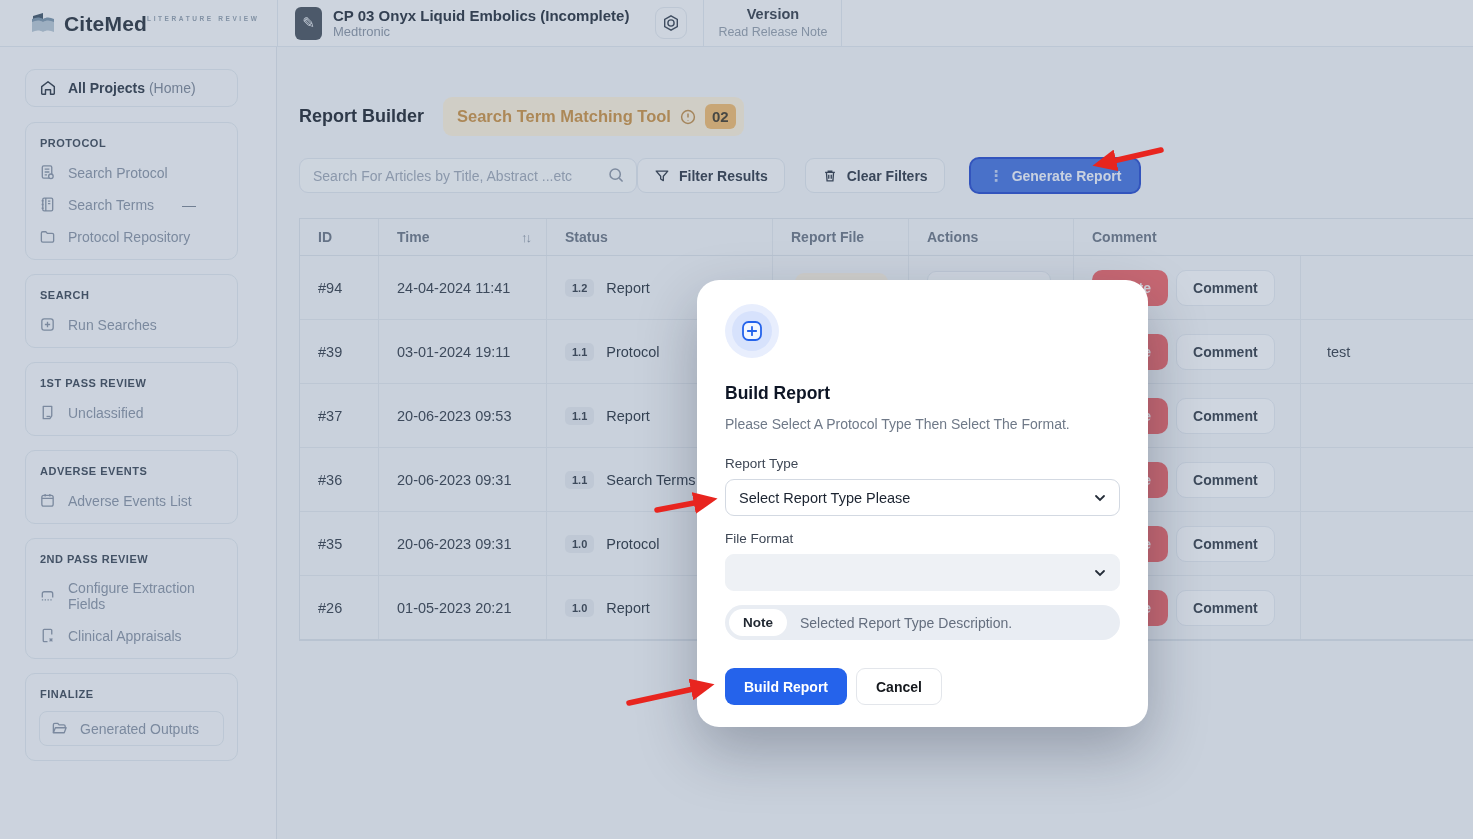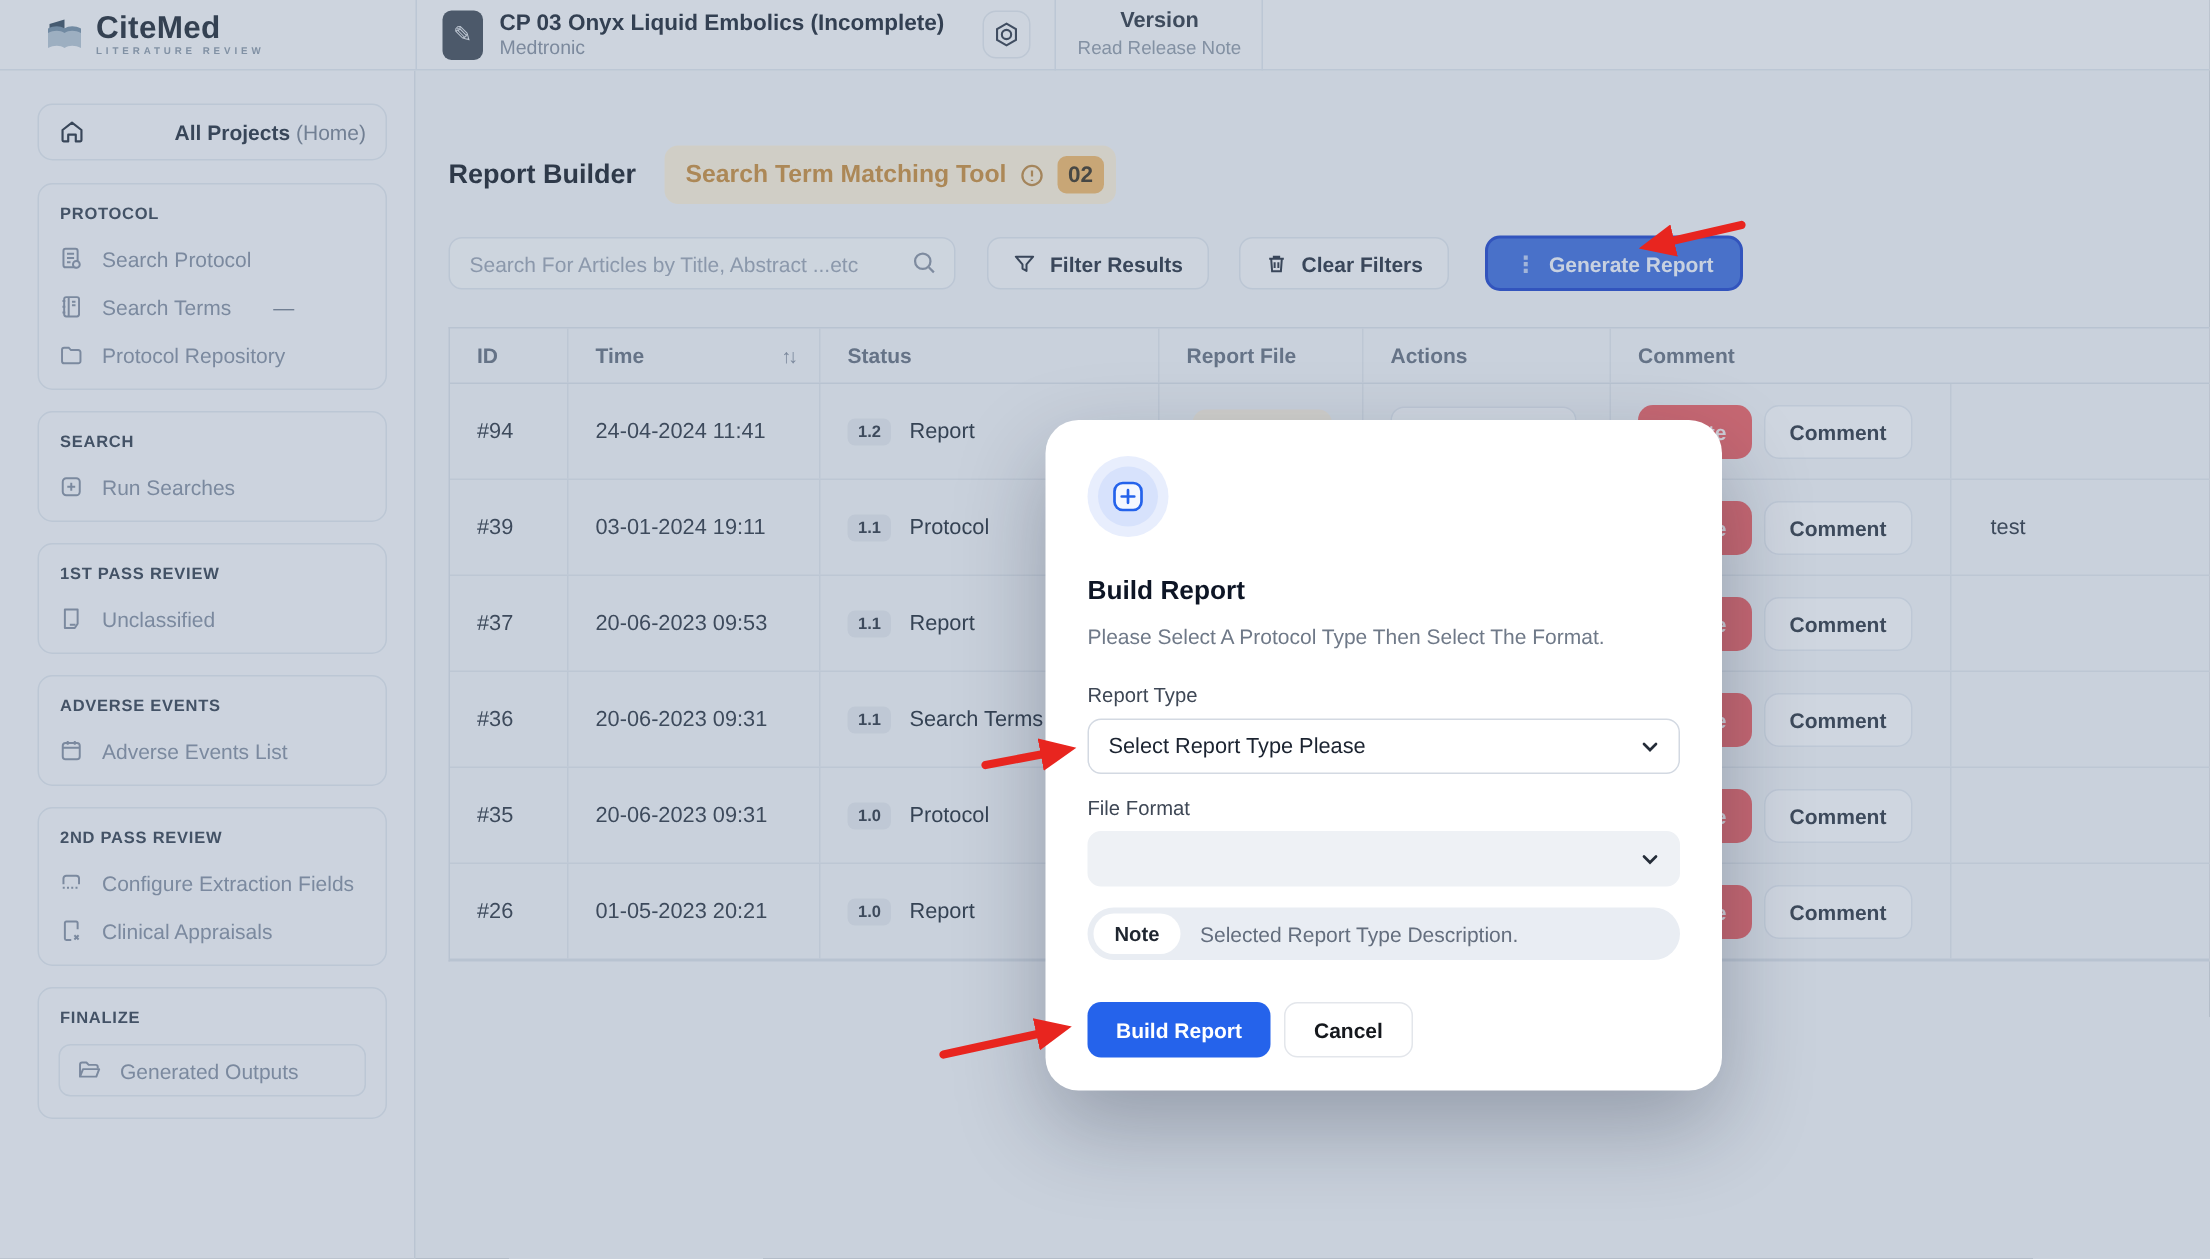--- a/index.html
+++ b/index.html
@@ -2,39 +2,39 @@
 <html><head>
 <meta charset="utf-8">
 <style>
   html,body{margin:0;padding:0;background:#9aa3b2;}
   *{box-sizing:border-box;font-family:"Liberation Sans","DejaVu Sans",sans-serif;}
   .app{position:relative;width:1473px;height:839px;background:#f3f6fa;overflow:hidden;}
 
   
   .topbar{position:absolute;left:0;top:0;width:100%;height:47px;background:#f8fafc;border-bottom:1px solid #e2e8f0;display:flex;align-items:center;z-index:1;}
   .logo-zone{width:277px;height:100%;display:flex;align-items:center;padding-left:30px;flex:0 0 auto;}
-  .logo-text{display:flex;flex-direction:column;line-height:1;margin-left:6px;}
+  .logo-text{display:flex;line-height:1;margin-left:6px;}
   .logo-title{font-size:21px;font-weight:800;color:#2d3642;letter-spacing:.2px;}
   .logo-sub{font-size:6.5px;letter-spacing:2.6px;color:#93a0af;margin-top:3px;font-weight:600;}
   .proj-zone{display:flex;align-items:center;gap:11px;padding-left:17px;border-left:1px solid #e2e8f0;height:100%;}
   .doc-badge{width:27px;height:33px;background:#4d5662;border-radius:6px;color:#e9edf2;display:flex;align-items:center;justify-content:center;font-size:15px;}
   .proj-title{font-size:15px;font-weight:700;color:#2b3442;line-height:1.15;}
   .proj-sub{font-size:13px;color:#8c96a6;line-height:1.2;}
   .gear-btn{width:32px;height:32px;border:1px solid #e3e8ef;border-radius:9px;display:flex;align-items:center;justify-content:center;margin-left:26px;color:#3c4656;background:transparent;}
   .tb-div{width:1px;height:47px;background:#e2e8f0;margin-left:16px;}
   .version-zone{width:137px;text-align:center;line-height:1.2;}
   .version-title{font-size:14.5px;font-weight:700;color:#3a4350;}
   .version-sub{font-size:12.5px;color:#96a0ae;margin-top:2px;}
 
   
   .sidebar{position:absolute;left:0;top:47px;width:277px;height:792px;background:#f7f9fc;border-right:1px solid #dfe5ec;padding:22px 0 0 25px;}
   .seg{width:233px;height:30px;background:#e9edf3;border-radius:10px;display:flex;padding:3px;margin-bottom:18px;}
   .seg-opt{flex:1;display:flex;align-items:center;justify-content:center;font-size:13.5px;color:#7e8899;border-radius:8px;cursor:pointer;}
   .seg-opt.active{background:#fcfdfe;color:#323c4b;font-weight:700;box-shadow:0 1px 2px rgba(20,30,50,.08);}
-  .side-box{width:233px;border:1px solid #e2e8f0;border-radius:10px;padding:11px 13px 14px 13px;margin-bottom:14px;justify-content:space-between;}
+  .side-box{width:213px;border:1px solid #e2e8f0;border-radius:10px;padding:11px 13px 14px 13px;margin-bottom:14px;}
   .home-box{display:flex;align-items:center;gap:11px;padding:9px 13px;margin-bottom:15px;}
   .home-label{font-size:14px;font-weight:700;color:#323c4b;}
   .home-label .muted{font-weight:400;color:#7e8899;}
   .sec-title{font-size:11px;font-weight:700;letter-spacing:.5px;color:#414c5c;margin:3px 0 2px 1px;}
   .side-item{display:flex;align-items:center;gap:12px;margin-top:15px;font-size:14px;color:#8b96a8;cursor:pointer;}
   .side-item svg{flex:0 0 auto;}
   .item-suffix{margin-left:16px;color:#7e8899;font-size:14px;}
   .inner-box{border:1px solid #e2e8f0;border-radius:8px;padding:8px 11px;margin-top:11px;}
   .inner-box .side-item{margin-top:0;}
 
@@ -46,21 +46,21 @@
   .stm-label{font-size:16.5px;font-weight:700;color:#cd9448;}
   .stm-info{color:#c2914f;}
   .stm-count{background:#f2bd72;border-radius:6px;padding:4px 7px;font-size:15px;font-weight:800;color:#463f30;}
 
   .toolbar{position:absolute;left:22px;top:101px;height:35px;display:flex;align-items:center;}
   .search-wrap{position:relative;width:338px;height:35px;}
   .search-input{width:100%;height:100%;border:1px solid #e1e7ef;background:#f9fbfd;border-radius:9px;padding:0 38px 0 13px;font-size:14px;color:#39424f;outline:none;}
   .search-input::placeholder{color:#a0aab9;}
   .search-icon{position:absolute;right:11px;top:8px;color:#8f99a9;}
   .tool-btn{height:35px;border:1px solid #e1e7ef;background:#f8fafc;border-radius:9px;display:flex;align-items:center;gap:9px;font-size:14px;font-weight:700;color:#333d4c;padding:0 16px;cursor:pointer;}
-  .btn-filter{margin-left:21px;}
+  .btn-filter{}
   .btn-clear{margin-left:20px;}
   .btn-generate{margin-left:24px;height:37px;background:#4976e0;border:2px solid #2a4fd0;border-radius:10px;color:#f2f6ff;display:flex;align-items:center;gap:8px;font-size:14px;font-weight:700;padding:0 18px;cursor:pointer;}
   .btn-generate .dots{color:#bfd0f6;font-size:15px;font-weight:700;letter-spacing:0;}
 
   
   .table{position:absolute;left:22px;top:161px;width:1174px;border:1px solid #dde3eb;border-right:none;background:#f3f6fa;}
   .t-row{display:grid;grid-template-columns:79px 168px 226px 136px 165px 227px 1fr;}
   .t-head{height:37px;border-bottom:1px solid #dde3eb;}
   .t-body{height:64px;border-bottom:1px solid #e3e8ef;}
   .t-body:last-child{border-bottom:1px solid #dde3eb;}

